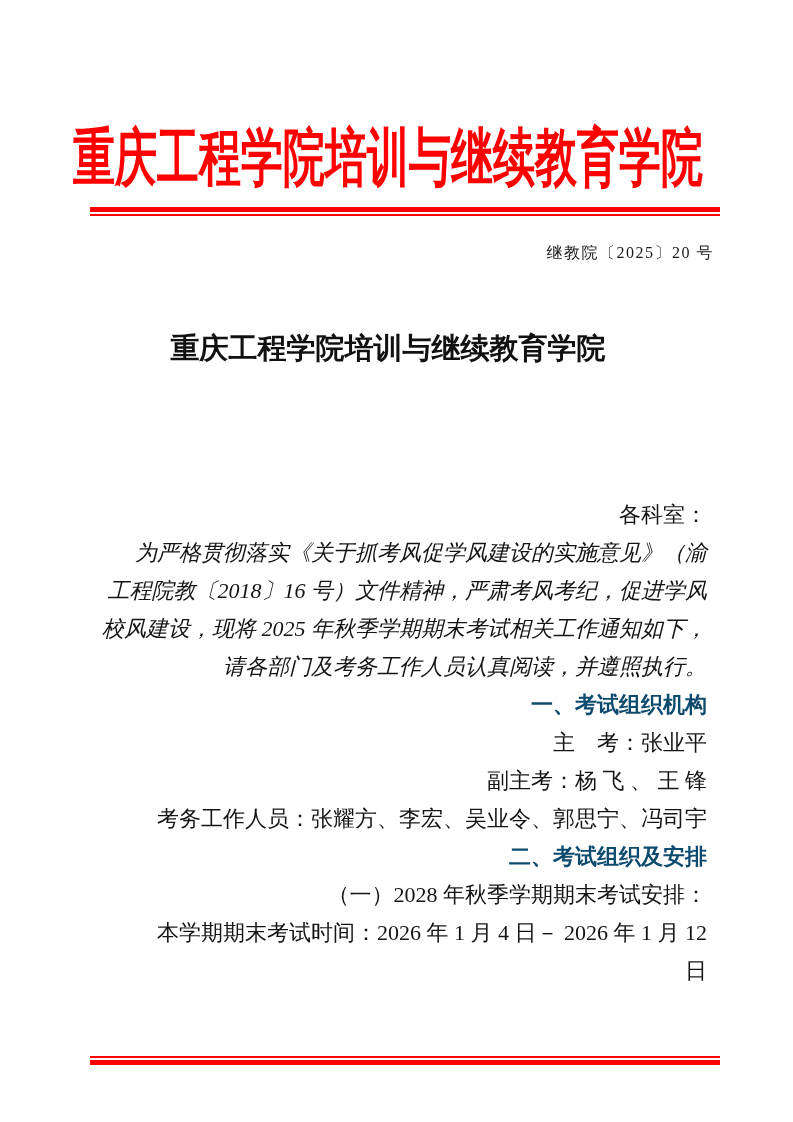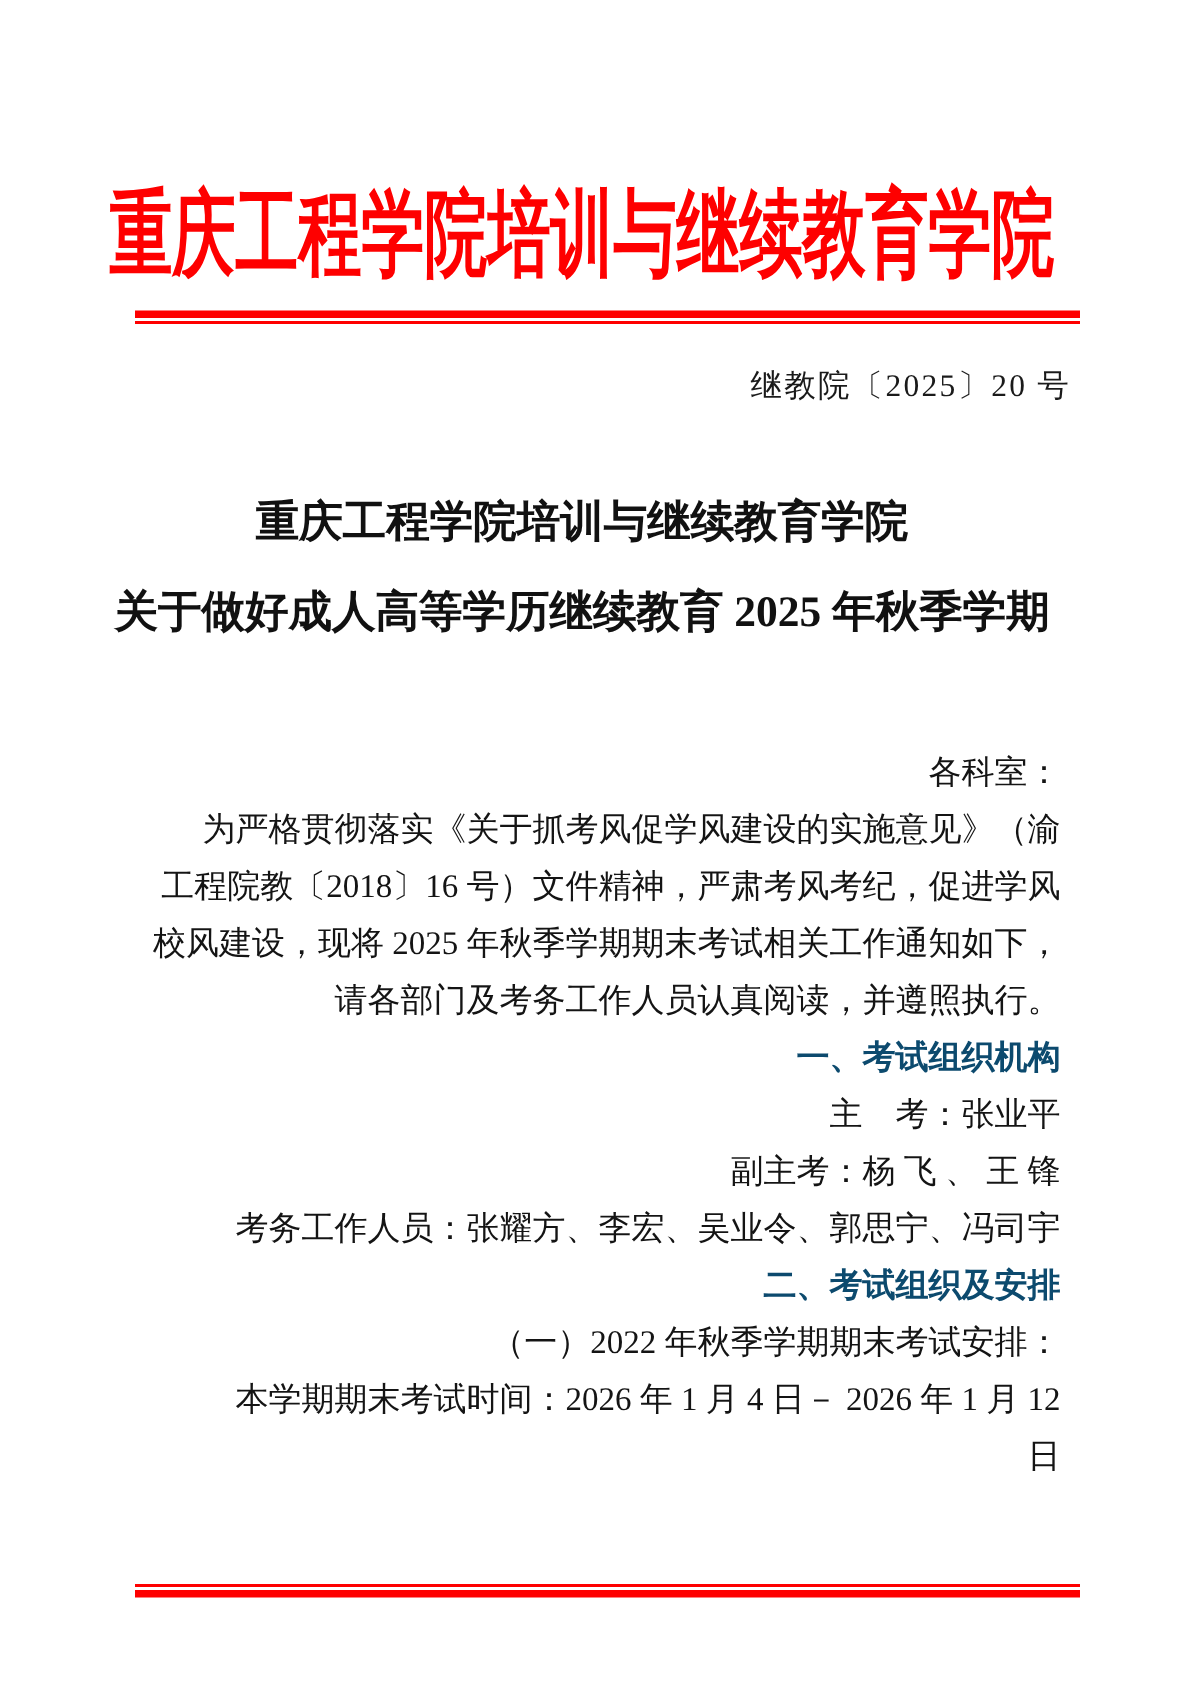--- a/index.html
+++ b/index.html
@@ -31,21 +31,21 @@
     border-bottom:2px solid #fe0000;
   }
   .sep-bottom{
     top:1056px;height:2px;
     border-top:2px solid #fe0000;
     border-bottom:5px solid #fe0000;
   }
   
   .doc-number{
     position:absolute;top:243px;right:62px;
-    font-size:21px;
+    font-size:16px;
     letter-spacing:1.5px;
     color:#1a1a1a;
   }
   
   .doc-title{
     position:absolute;top:318px;left:36px;right:36px;
     margin:0;
     text-align:center;
     font-size:29px;
     font-weight:bold;
@@ -55,21 +55,21 @@
   .doc-title .title-line{display:block;white-space:nowrap;}
   
   .body-block{
     position:absolute;top:496px;left:94px;right:69px;
     font-size:22px;
     line-height:38px;
     color:#141414;
   }
   .body-block p{margin:0;padding:0;text-align:right;}
   .salutation{text-indent:0;}
-  .para{text-align:justify;text-indent:1.7em;}
+  .para{text-align:justify;text-indent:1.7em;font-style:italic;}
   .heading{
     font-family:"Liberation Sans","DejaVu Sans",sans-serif;
     font-weight:bold;
     text-indent:1.9em;
     color:#0c4a6e;
   }
   .role-line{text-indent:1.6em;}
   .sub-line{text-indent:1.4em;}
   .date-line{text-indent:2em;}
 </style>
@@ -79,36 +79,35 @@
 <div class="page">
 
   <div class="letterhead-title" style="color: rgb(254, 0, 0);">重庆工程学院培训与继续教育学院</div>
 
   <div class="sep sep-top" style="border-top-color: rgb(254, 0, 0); border-bottom-color: rgb(254, 0, 0);"></div>
 
   <div class="doc-number">继教院〔2025〕20 号</div>
 
   <h1 class="doc-title">
     <span class="title-line">重庆工程学院培训与继续教育学院</span>
-    <span class="title-line">关于做好成人高等学历继续教育 2025 年秋季学期</span>
   </h1>
 
   <div class="body-block">
     <p class="salutation">各科室：</p>
 
     <p class="para">为严格贯彻落实《关于抓考风促学风建设的实施意见》（渝工程院教〔2018〕16 号）文件精神，严肃考风考纪，促进学风校风建设，现将 2025 年秋季学期期末考试相关工作通知如下，请各部门及考务工作人员认真阅读，并遵照执行。</p>
 
     <p class="heading">一、考试组织机构</p>
 
     <p class="role-line">主　考：张业平</p>
     <p class="role-line">副主考：杨 飞 、 王 锋</p>
     <p class="role-line">考务工作人员：张耀方、李宏、吴业令、郭思宁、冯司宇</p>
 
     <p class="heading">二、考试组织及安排</p>
 
-    <p class="sub-line">（一）2022 年秋季学期期末考试安排：</p>
+    <p class="sub-line">（一）2028 年秋季学期期末考试安排：</p>
 
     <p class="date-line">本学期期末考试时间：2026 年 1 月 4 日－ 2026 年 1 月 12 日</p>
   </div>
 
   <div class="sep sep-bottom" style="border-top-color: rgb(254, 0, 0); border-bottom-color: rgb(254, 0, 0);"></div>
 
 </div>
 
 </body></html>

